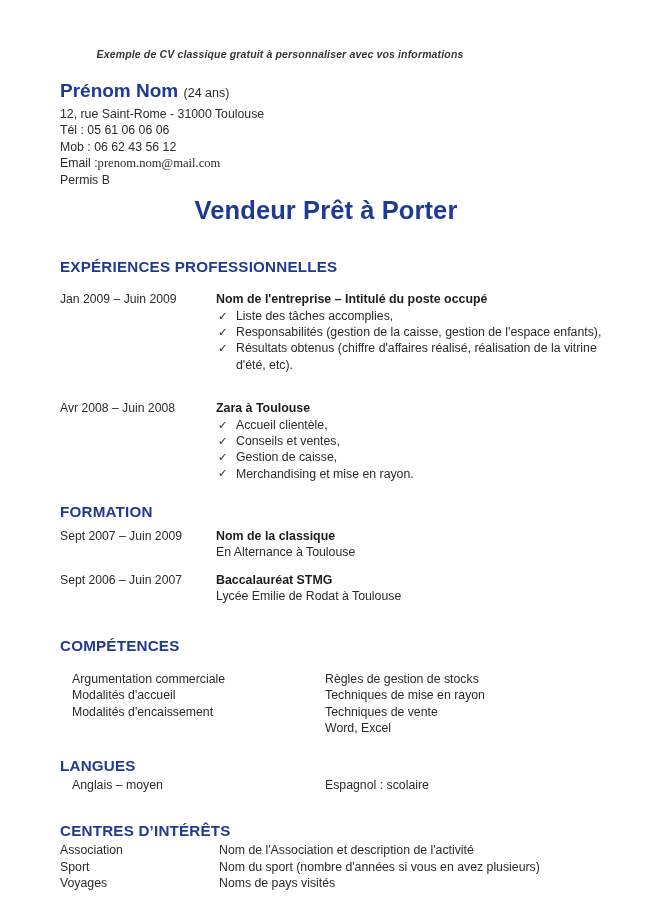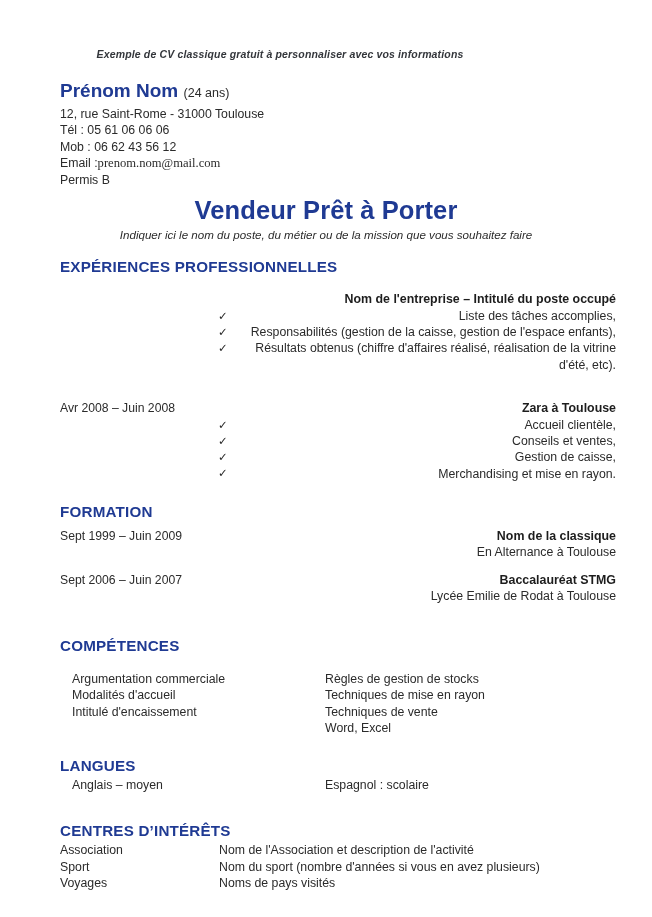--- a/index.html
+++ b/index.html
@@ -123,21 +123,20 @@
     top: 0;
     width: 150px;
     font-size: 12.2px;
     line-height: 16px;
     color: #2b2b2b;
     white-space: nowrap;
   }
   .entry-body {
     margin-left: 156px;
     width: 400px;
-    text-align: right;
   }
   .entry-title {
     font-size: 12.4px;
     font-weight: bold;
     line-height: 16px;
     color: #1d1d1d;
   }
   .entry-sub {
     font-size: 12.3px;
     line-height: 16.5px;
@@ -229,25 +228,25 @@
       <span class="name-strong">Prénom Nom</span><span>&nbsp;</span><span class="name-age">(24 ans)</span>
     </div>
     <div class="contact-line">12, rue Saint-Rome - 31000 Toulouse</div>
     <div class="contact-line">Tél  : 05 61 06 06 06</div>
     <div class="contact-line">Mob : 06 62 43 56 12</div>
     <div class="contact-line"><span class="label-em">Email  : </span><span class="email-value">prenom.nom@mail.com</span></div>
     <div class="contact-line">Permis B</div>
   </div>
 
   <div class="job-title">Vendeur Prêt à Porter</div>
-  <div class="job-sub">Indiquer ici le nom du poste, du métier ou de la mission que vous souhaitez faire</div>
 
   <div class="section-head" style="top:258px;">EXPÉRIENCES PROFESSIONNELLES</div>
 
   <div class="entry" style="top:291px;">
+    <div class="entry-date">Jan 2009 – Juin 2009</div>
     <div class="entry-body">
       <div class="entry-title">Nom de l'entreprise – Intitulé du poste occupé</div>
       <ul class="checks">
         <li><span class="tick">✓</span><span>Liste des tâches accomplies,</span></li>
         <li><span class="tick">✓</span><span>Responsabilités (gestion de la caisse, gestion de l'espace enfants),</span></li>
         <li><span class="tick">✓</span><span>Résultats obtenus (chiffre d'affaires réalisé, réalisation de la vitrine d'été, etc).</span></li>
       </ul>
     </div>
   </div>
 
@@ -260,42 +259,42 @@
         <li><span class="tick">✓</span><span>Conseils et ventes,</span></li>
         <li><span class="tick">✓</span><span>Gestion de caisse,</span></li>
         <li><span class="tick">✓</span><span>Merchandising et mise en rayon.</span></li>
       </ul>
     </div>
   </div>
 
   <div class="section-head" style="top:503px;">FORMATION</div>
 
   <div class="entry" style="top:528px;">
-    <div class="entry-date">Sept 1999 – Juin 2009</div>
+    <div class="entry-date">Sept 2007 – Juin 2009</div>
     <div class="entry-body">
       <div class="entry-title">Nom de la classique</div>
       <div class="entry-sub">En Alternance à Toulouse</div>
     </div>
   </div>
 
   <div class="entry" style="top:572px;">
     <div class="entry-date">Sept 2006 – Juin 2007</div>
     <div class="entry-body">
       <div class="entry-title">Baccalauréat STMG</div>
       <div class="entry-sub">Lycée Emilie de Rodat à Toulouse</div>
     </div>
   </div>
 
   <div class="section-head" style="top:637px;">COMPÉTENCES</div>
 
   <div class="twocol" style="top:671px;">
     <div class="col-a">
       <div class="row">Argumentation commerciale</div>
       <div class="row">Modalités d'accueil</div>
-      <div class="row">Intitulé d'encaissement</div>
+      <div class="row">Modalités d'encaissement</div>
     </div>
     <div class="col-b">
       <div class="row">Règles de gestion de stocks</div>
       <div class="row">Techniques de mise en rayon</div>
       <div class="row">Techniques de vente</div>
       <div class="row">Word, Excel</div>
     </div>
   </div>
 
   <div class="section-head" style="top:757px;">LANGUES</div>

